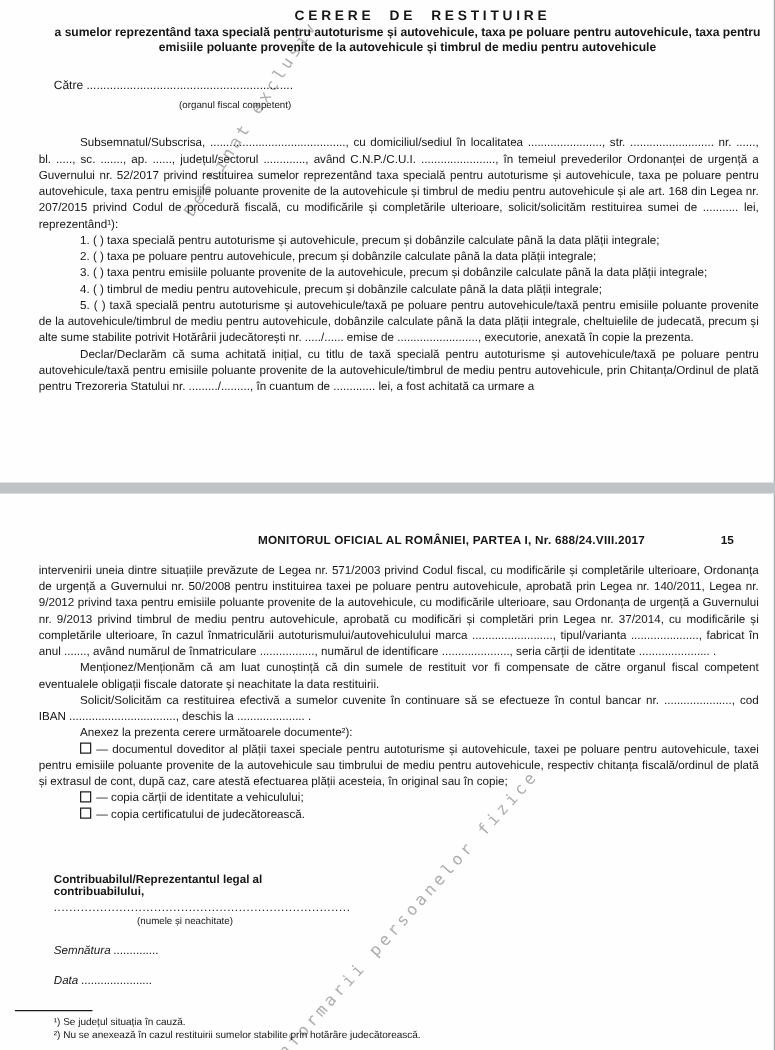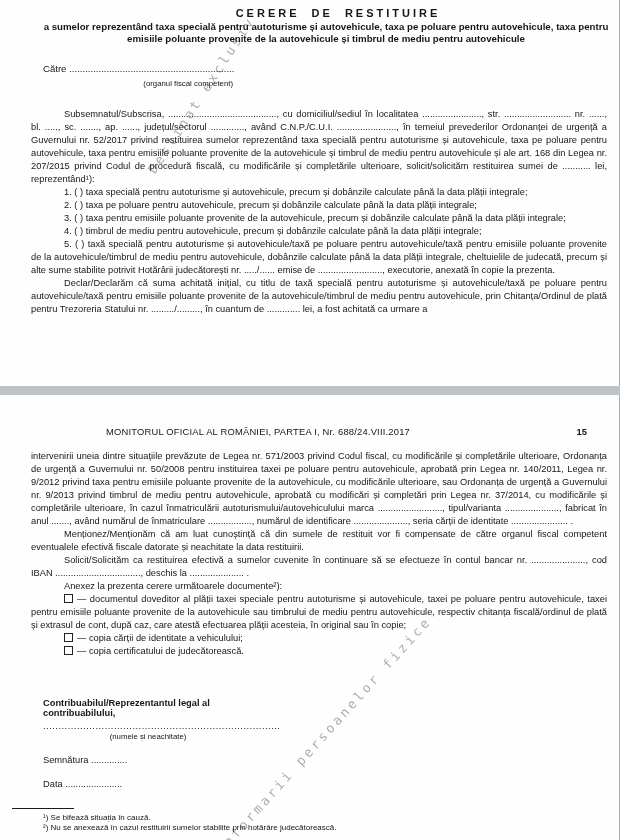--- a/index.html
+++ b/index.html
@@ -29,35 +29,35 @@
   .catre{position:absolute;left:43px;top:63px;font-size:9.6px;}
   .catre-note{position:absolute;left:63px;top:79px;width:170px;text-align:right;font-size:7.8px;}
 
   .body-text{position:absolute;left:10px;right:12px;font-size:9.3px;line-height:13px;text-align:justify;margin-left:21px;}
   .p1-body{top:108px;}
   .p2-body{top:55px;}
   .body-text p{margin:0;text-indent:33px;}
   .body-text p.noindent{text-indent:0;}
 
   .mo-header{
-    position:absolute;left:0;top:31px;width:516px;text-align:center;
-    font-size:9.4px;font-weight:normal;letter-spacing:.2px;
+    position:absolute;left:0;top:31px;width:516px;text-align:right;
+    font-size:9.4px;font-weight:bold;letter-spacing:.2px;
   }
   .mo-pagenum{position:absolute;right:32px;top:31px;font-size:9.4px;font-weight:bold;}
 
   .checkbox{
     display:inline-block;width:7px;height:7px;border:1px solid #222;
     margin-right:4px;vertical-align:-1px;background:#fff;
   }
 
   .sig-block{position:absolute;left:43px;top:303px;width:230px;font-size:9.3px;}
   .sig-role{font-weight:bold;margin:0 0 3px 0;}
   .sig-dots{margin:0;letter-spacing:.5px;}
   .sig-note{margin:1px 0 0 0;text-align:center;width:210px;font-size:7.8px;}
-  .sig-line{margin:14px 0 0 0;}
+  .sig-line{margin:14px 0 0 0;font-style:italic;}
 
   .footnote-rule{position:absolute;left:12px;top:413px;width:62px;height:1px;background:#1a1a1a;}
   .footnotes{position:absolute;left:43px;top:418px;right:20px;font-size:8px;line-height:10px;}
   .footnotes p{margin:0;}
 
   .wm{
     position:absolute;
     font-family:"DejaVu Sans Mono", monospace;
     font-size:13px;letter-spacing:3px;color:rgba(105,105,105,.55);
     transform-origin:0 0;white-space:nowrap;pointer-events:none;
@@ -94,34 +94,34 @@
 <div class="page-gap"></div>
 
 <div class="page page2">
   <div class="wm wm-p2">informarii persoanelor fizice</div>
 
   <div class="mo-header">MONITORUL OFICIAL AL ROMÂNIEI, PARTEA I, Nr. 688/24.VIII.2017</div>
   <div class="mo-pagenum">15</div>
 
   <div class="body-text p2-body">
     <p class="noindent">intervenirii uneia dintre situațiile prevăzute de Legea nr. 571/2003 privind Codul fiscal, cu modificările și completările ulterioare, Ordonanța de urgență a Guvernului nr. 50/2008 pentru instituirea taxei pe poluare pentru autovehicule, aprobată prin Legea nr. 140/2011, Legea nr. 9/2012 privind taxa pentru emisiile poluante provenite de la autovehicule, cu modificările ulterioare, sau Ordonanța de urgență a Guvernului nr. 9/2013 privind timbrul de mediu pentru autovehicule, aprobată cu modificări și completări prin Legea nr. 37/2014, cu modificările și completările ulterioare, în cazul înmatriculării autoturismului/autovehiculului marca ........................., tipul/varianta ....................., fabricat în anul ......., având numărul de înmatriculare ................., numărul de identificare ....................., seria cărții de identitate ...................... .</p>
-    <p>Menționez/Menționăm că am luat cunoștință că din sumele de restituit vor fi compensate de către organul fiscal competent eventualele efectivă fiscale datorate și neachitate la data restituirii.</p>
+    <p>Menționez/Menționăm că am luat cunoștință că din sumele de restituit vor fi compensate de către organul fiscal competent eventualele obligații fiscale datorate și neachitate la data restituirii.</p>
     <p>Solicit/Solicităm ca restituirea efectivă a sumelor cuvenite în continuare să se efectueze în contul bancar nr. ....................., cod IBAN ................................., deschis la ..................... .</p>
     <p>Anexez la prezenta cerere următoarele documente²):</p>
     <p><span class="checkbox"></span><span>— documentul doveditor al plății taxei speciale pentru autoturisme și autovehicule, taxei pe poluare pentru autovehicule, taxei pentru emisiile poluante provenite de la autovehicule sau timbrului de mediu pentru autovehicule, respectiv chitanța fiscală/ordinul de plată și extrasul de cont, după caz, care atestă efectuarea plății acesteia, în original sau în copie;</span></p>
     <p><span class="checkbox"></span><span>— copia cărții de identitate a vehiculului;</span></p>
     <p><span class="checkbox"></span><span>— copia certificatului de judecătorească.</span></p>
   </div>
 
   <div class="sig-block">
     <p class="sig-role">Contribuabilul/Reprezentantul legal al contribuabilului,</p>
     <p class="sig-dots">.............................................................................</p>
     <p class="sig-note">(numele și neachitate)</p>
     <p class="sig-line">Semnătura ..............</p>
     <p class="sig-line">Data ......................</p>
   </div>
 
   <div class="footnote-rule"></div>
   <div class="footnotes">
-    <p>¹) Se bifează situația în cauză.</p>
+    <p>¹) Se județul situația în cauză.</p>
     <p>²) Nu se anexează în cazul restituirii sumelor stabilite prin hotărâre judecătorească.</p>
   </div>
 </div>
 
 </body></html>

